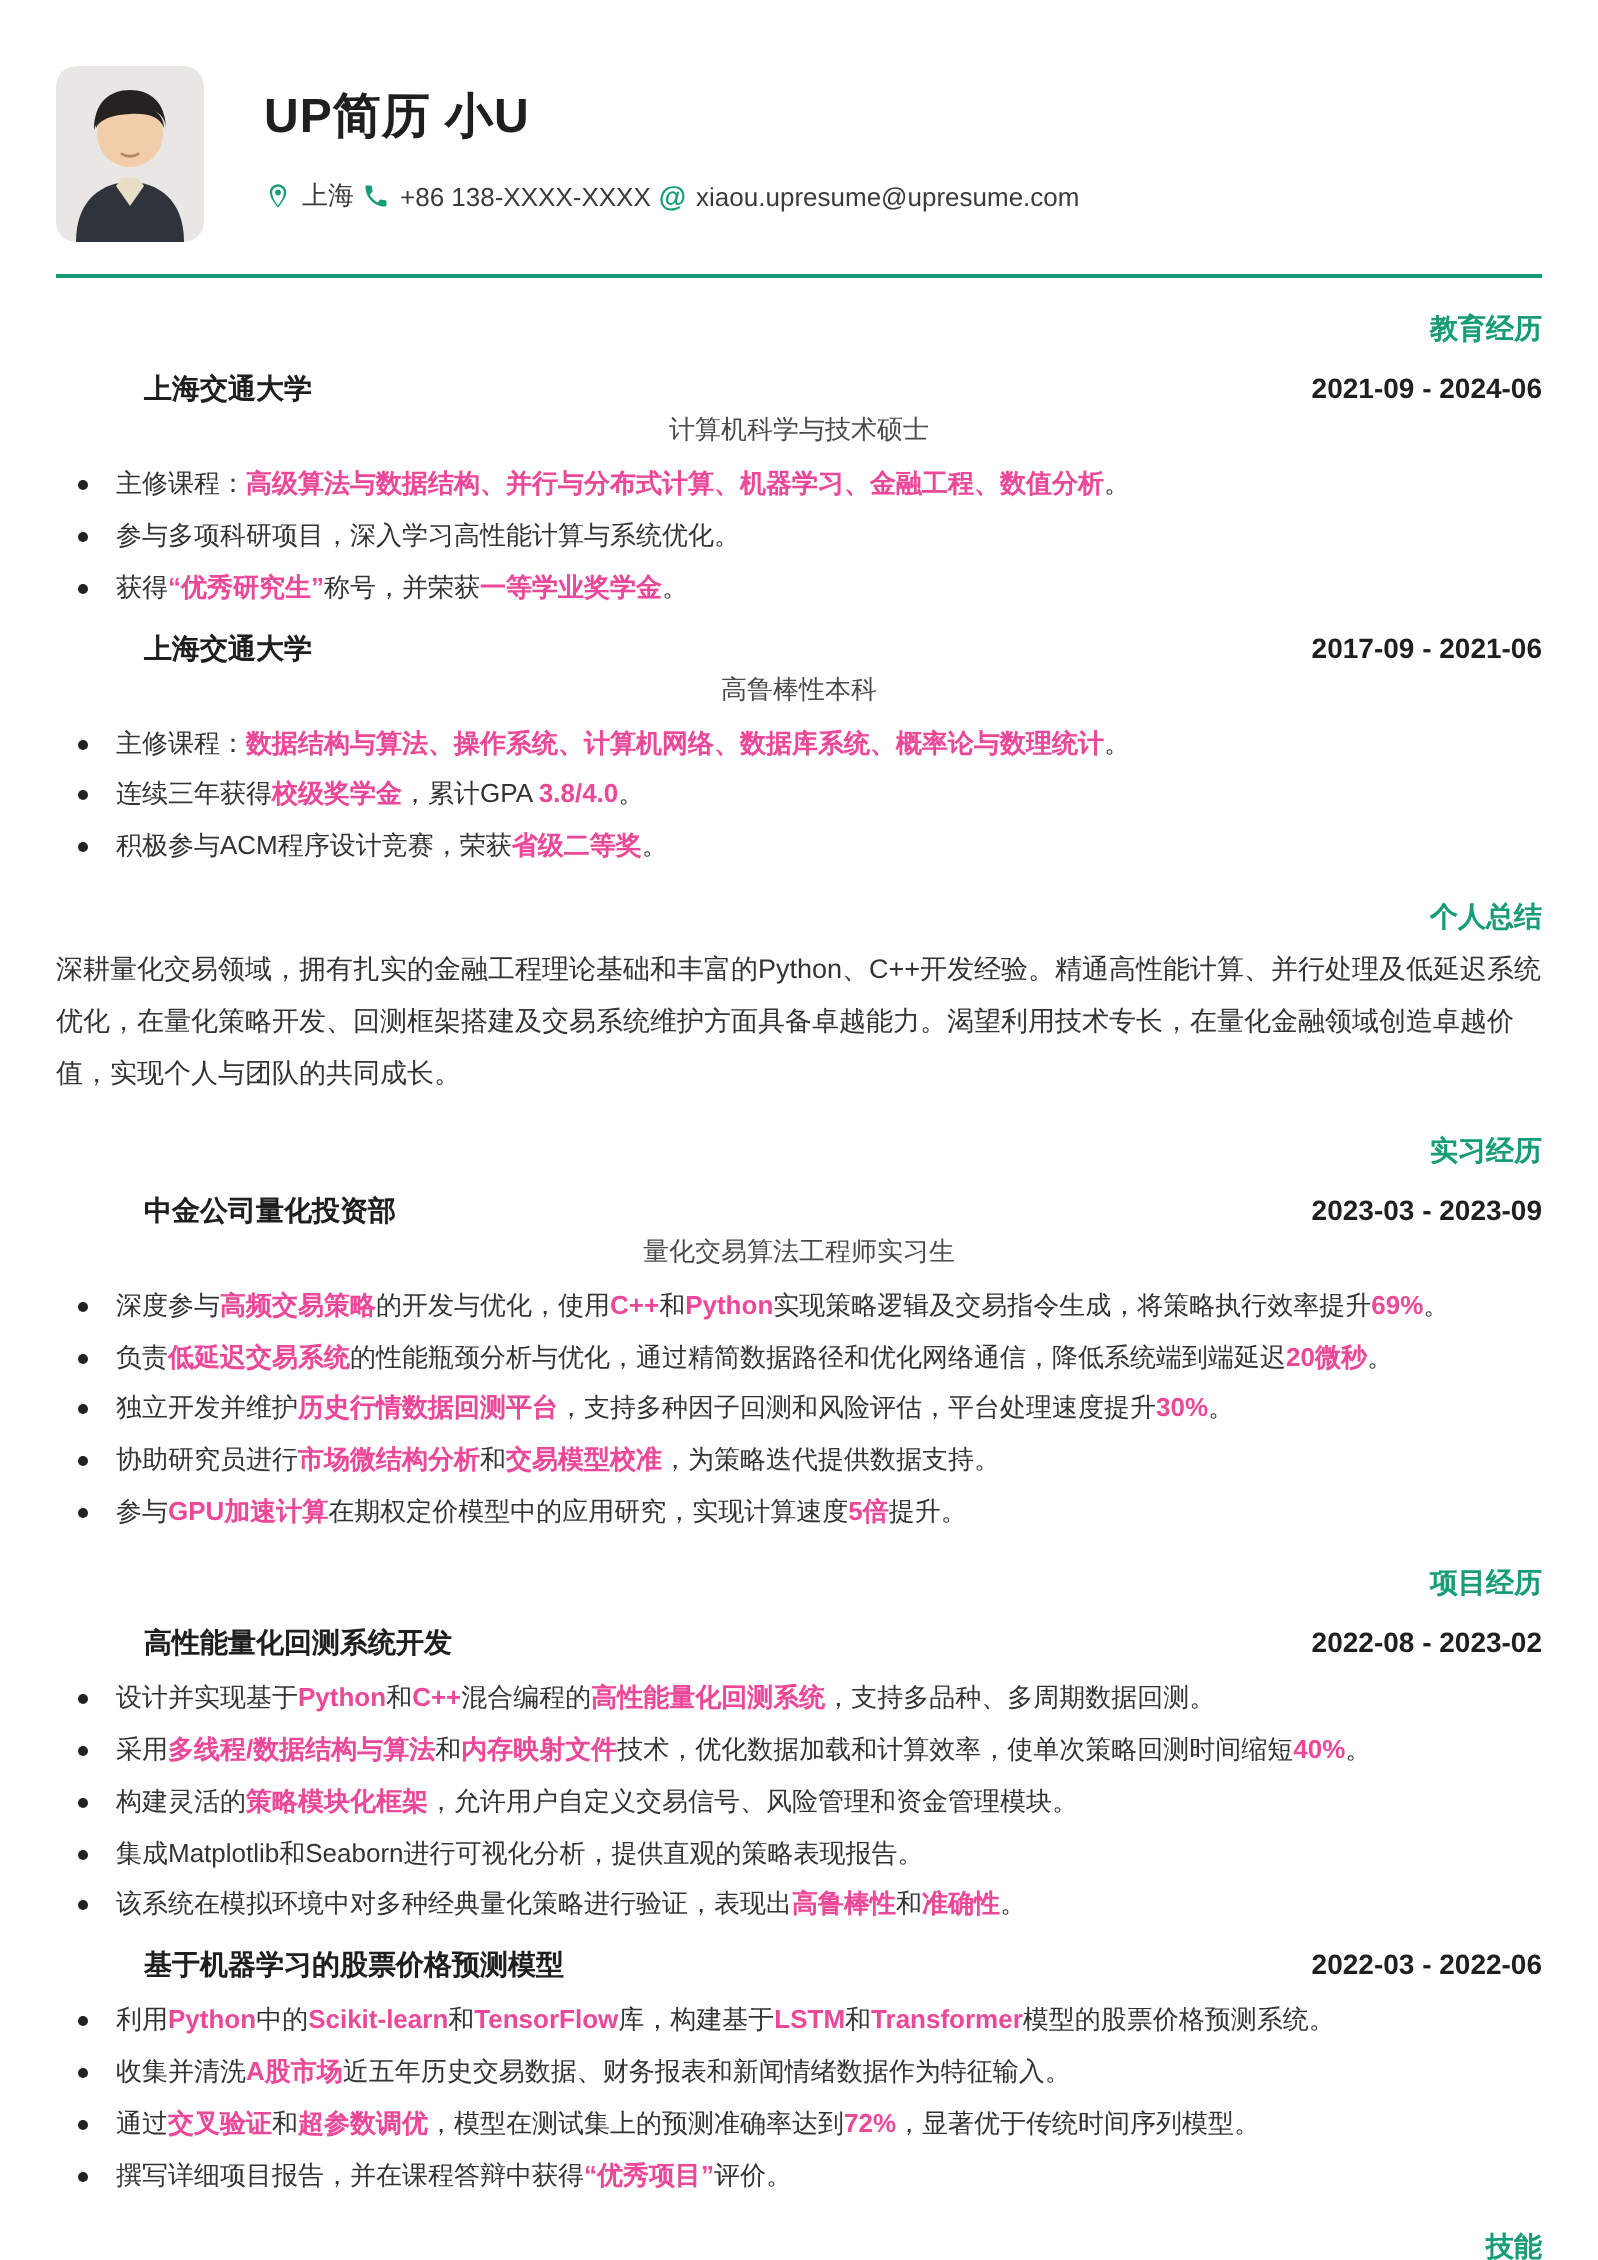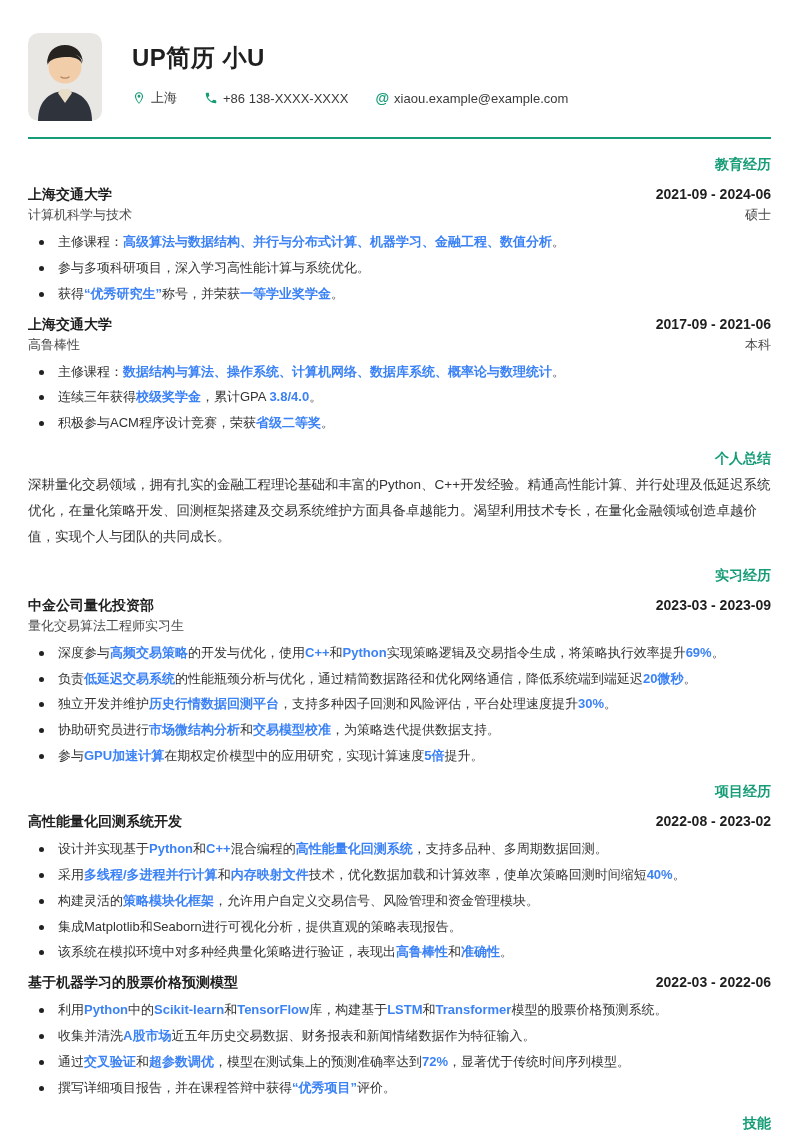--- a/index.html
+++ b/index.html
@@ -9,48 +9,48 @@
     font-family: "Liberation Sans", "DejaVu Sans", sans-serif;
     color: #2f2f2f;
   }
   .page { width: 799px; height: 1103px; padding: 33px 28px 0 28px; background: #fff; }
 
   
   .header { display: flex; align-items: flex-start; }
   .avatar { width: 74px; height: 88px; border-radius: 10px; overflow: hidden; flex: 0 0 auto; display: block; }
   .header-info { margin-left: 30px; padding-top: 9px; }
   .name { font-size: 24px; font-weight: 700; color: #1f1f1f; letter-spacing: 0.5px; }
-  .contact-row { display: flex; align-items: center; gap: 27px; margin-top: 15px; font-size: 13px; color: #3a3a3a; }
+  .contact-row { display: flex; align-items: center; gap: 4px; margin-top: 15px; font-size: 13px; color: #3a3a3a; }
   .contact-item { display: flex; align-items: center; gap: 5px; }
   .cicon { width: 14px; height: 14px; display: inline-block; flex: 0 0 auto; }
   .at-glyph { color: var(--accent); font-weight: 700; font-size: 14px; line-height: 14px; }
 
   .divider { border: none; border-top: 2px solid var(--accent); margin-top: 16px; }
 
   
   .section { margin-top: 17px; }
   .section-title { font-size: 14px; font-weight: 700; color: var(--accent); margin-bottom: 4px; text-align: right; }
 
   .entry { margin-top: 12px; }
   .entry:first-of-type { margin-top: 0; }
-  .entry-head { display: flex; justify-content: space-between; align-items: baseline; }
+  .entry-head { display: flex; justify-content: space-between; align-items: baseline; margin-left: 44px; }
   .entry-head .left { font-size: 14px; font-weight: 700; color: #1f1f1f; }
   .entry-head .right { font-size: 14px; font-weight: 700; color: #1f1f1f; white-space: nowrap; }
-  .entry-sub { display: flex; justify-content: space-between; font-size: 13px; color: #4a4a4a; margin-top: 2px; }
+  .entry-sub { display: flex; justify-content: center; font-size: 13px; color: #4a4a4a; margin-top: 2px; }
 
   ul.bullets { list-style: none; margin-top: 9px; }
   ul.bullets li {
     position: relative; padding-left: 30px; font-size: 13px; line-height: 1.45;
     color: #333; margin-bottom: 7px;
   }
   ul.bullets li::before {
     content: ""; position: absolute; left: 11px; top: 7px;
     width: 5px; height: 5px; border-radius: 50%; background: #222;
   }
-  b { font-weight: 700; color: #3b82f6; }
+  b { font-weight: 700; color: #ec4899; }
 
   .summary-text { font-size: 13.5px; line-height: 1.92; color: #333; margin-top: 4px; }
 </style>
 </head>
 <body>
 
 <div class="page">
 
   <div class="header">
     <svg class="avatar" viewBox="0 0 74 88" xmlns="http://www.w3.org/2000/svg">
@@ -79,21 +79,21 @@
           <span>上海</span>
         </span>
         <span class="contact-item">
           <svg class="cicon" viewBox="0 0 24 24">
               <path fill="#169c76" d="M6.6 10.8c1.5 2.9 3.8 5.2 6.7 6.7l2.2-2.2c.3-.3.7-.4 1-.2 1.1.4 2.3.6 3.5.6.6 0 1 .4 1 1V20c0 .6-.4 1-1 1C10.6 21 3 13.4 3 4c0-.6.4-1 1-1h3.5c.6 0 1 .4 1 1 0 1.2.2 2.4.6 3.5.1.3 0 .7-.2 1l-2.3 2.3z"></path>
             </svg>
           <span>+86 138-XXXX-XXXX</span>
         </span>
         <span class="contact-item">
           <span class="at-glyph">@</span>
-          <span>xiaou.example@example.com</span>
+          <span>xiaou.upresume@upresume.com</span>
         </span>
       </div>
     </div>
   </div>
 
   <hr class="divider">
 
   <div class="section">
     <div class="section-title">教育经历</div>
 
@@ -158,21 +158,21 @@
   <div class="section">
     <div class="section-title">项目经历</div>
 
     <div class="entry">
       <div class="entry-head">
         <span class="left">高性能量化回测系统开发</span>
         <span class="right">2022-08 - 2023-02</span>
       </div>
       <ul class="bullets">
         <li>设计并实现基于<b>Python</b>和<b>C++</b>混合编程的<b>高性能量化回测系统</b>，支持多品种、多周期数据回测。</li>
-        <li>采用<b>多线程/多进程并行计算</b>和<b>内存映射文件</b>技术，优化数据加载和计算效率，使单次策略回测时间缩短<b>40%</b>。</li>
+        <li>采用<b>多线程/数据结构与算法</b>和<b>内存映射文件</b>技术，优化数据加载和计算效率，使单次策略回测时间缩短<b>40%</b>。</li>
         <li>构建灵活的<b>策略模块化框架</b>，允许用户自定义交易信号、风险管理和资金管理模块。</li>
         <li>集成Matplotlib和Seaborn进行可视化分析，提供直观的策略表现报告。</li>
         <li>该系统在模拟环境中对多种经典量化策略进行验证，表现出<b>高鲁棒性</b>和<b>准确性</b>。</li>
       </ul>
     </div>
 
     <div class="entry">
       <div class="entry-head">
         <span class="left">基于机器学习的股票价格预测模型</span>
         <span class="right">2022-03 - 2022-06</span>

